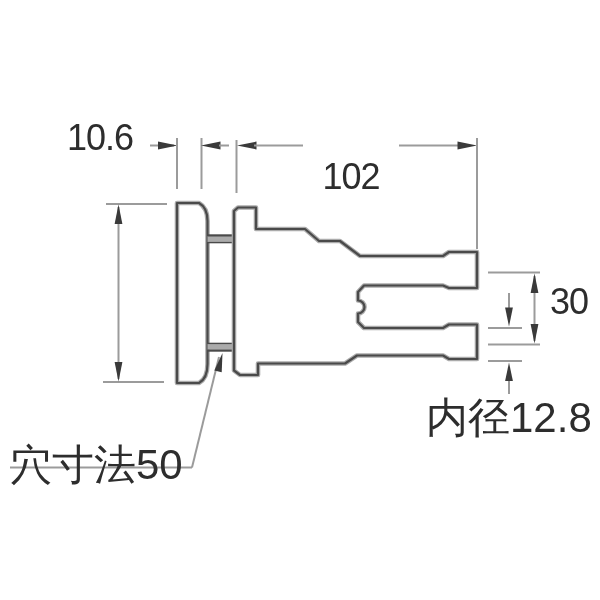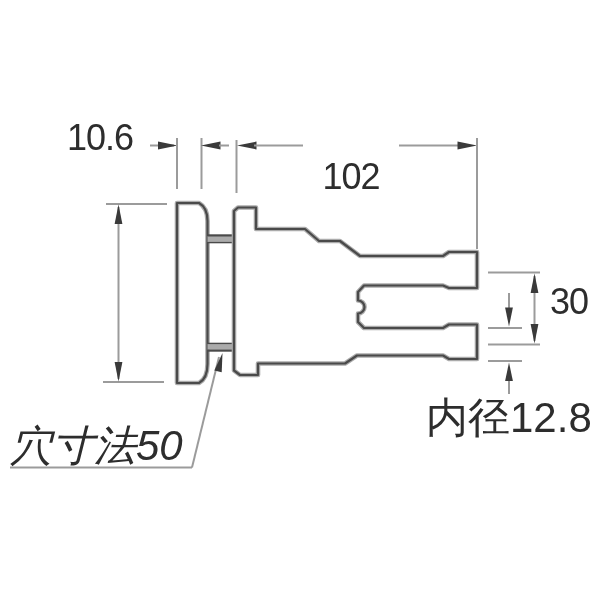--- a/index.html
+++ b/index.html
@@ -118,16 +118,16 @@
     </g>
   </svg>
 
   <div class="dim-text" style="left:40px;top:120px;width:120px;">10.6</div>
 
   <div class="dim-text" style="left:291px;top:119px;width:120px;margin-top:40px;">102</div>
 
 
   <div class="dim-text" style="left:529px;top:284px;width:80px;">30</div>
 
-  <div class="label-text" style="left:10px;top:424px;font-style:italic;">穴寸法50</div>
+  <div class="label-text" style="left:10px;top:443px;">穴寸法50</div>
 
   <div class="label-text" style="left:426px;top:396px;">内径12.8</div>
 </div>
 
 </body></html>

